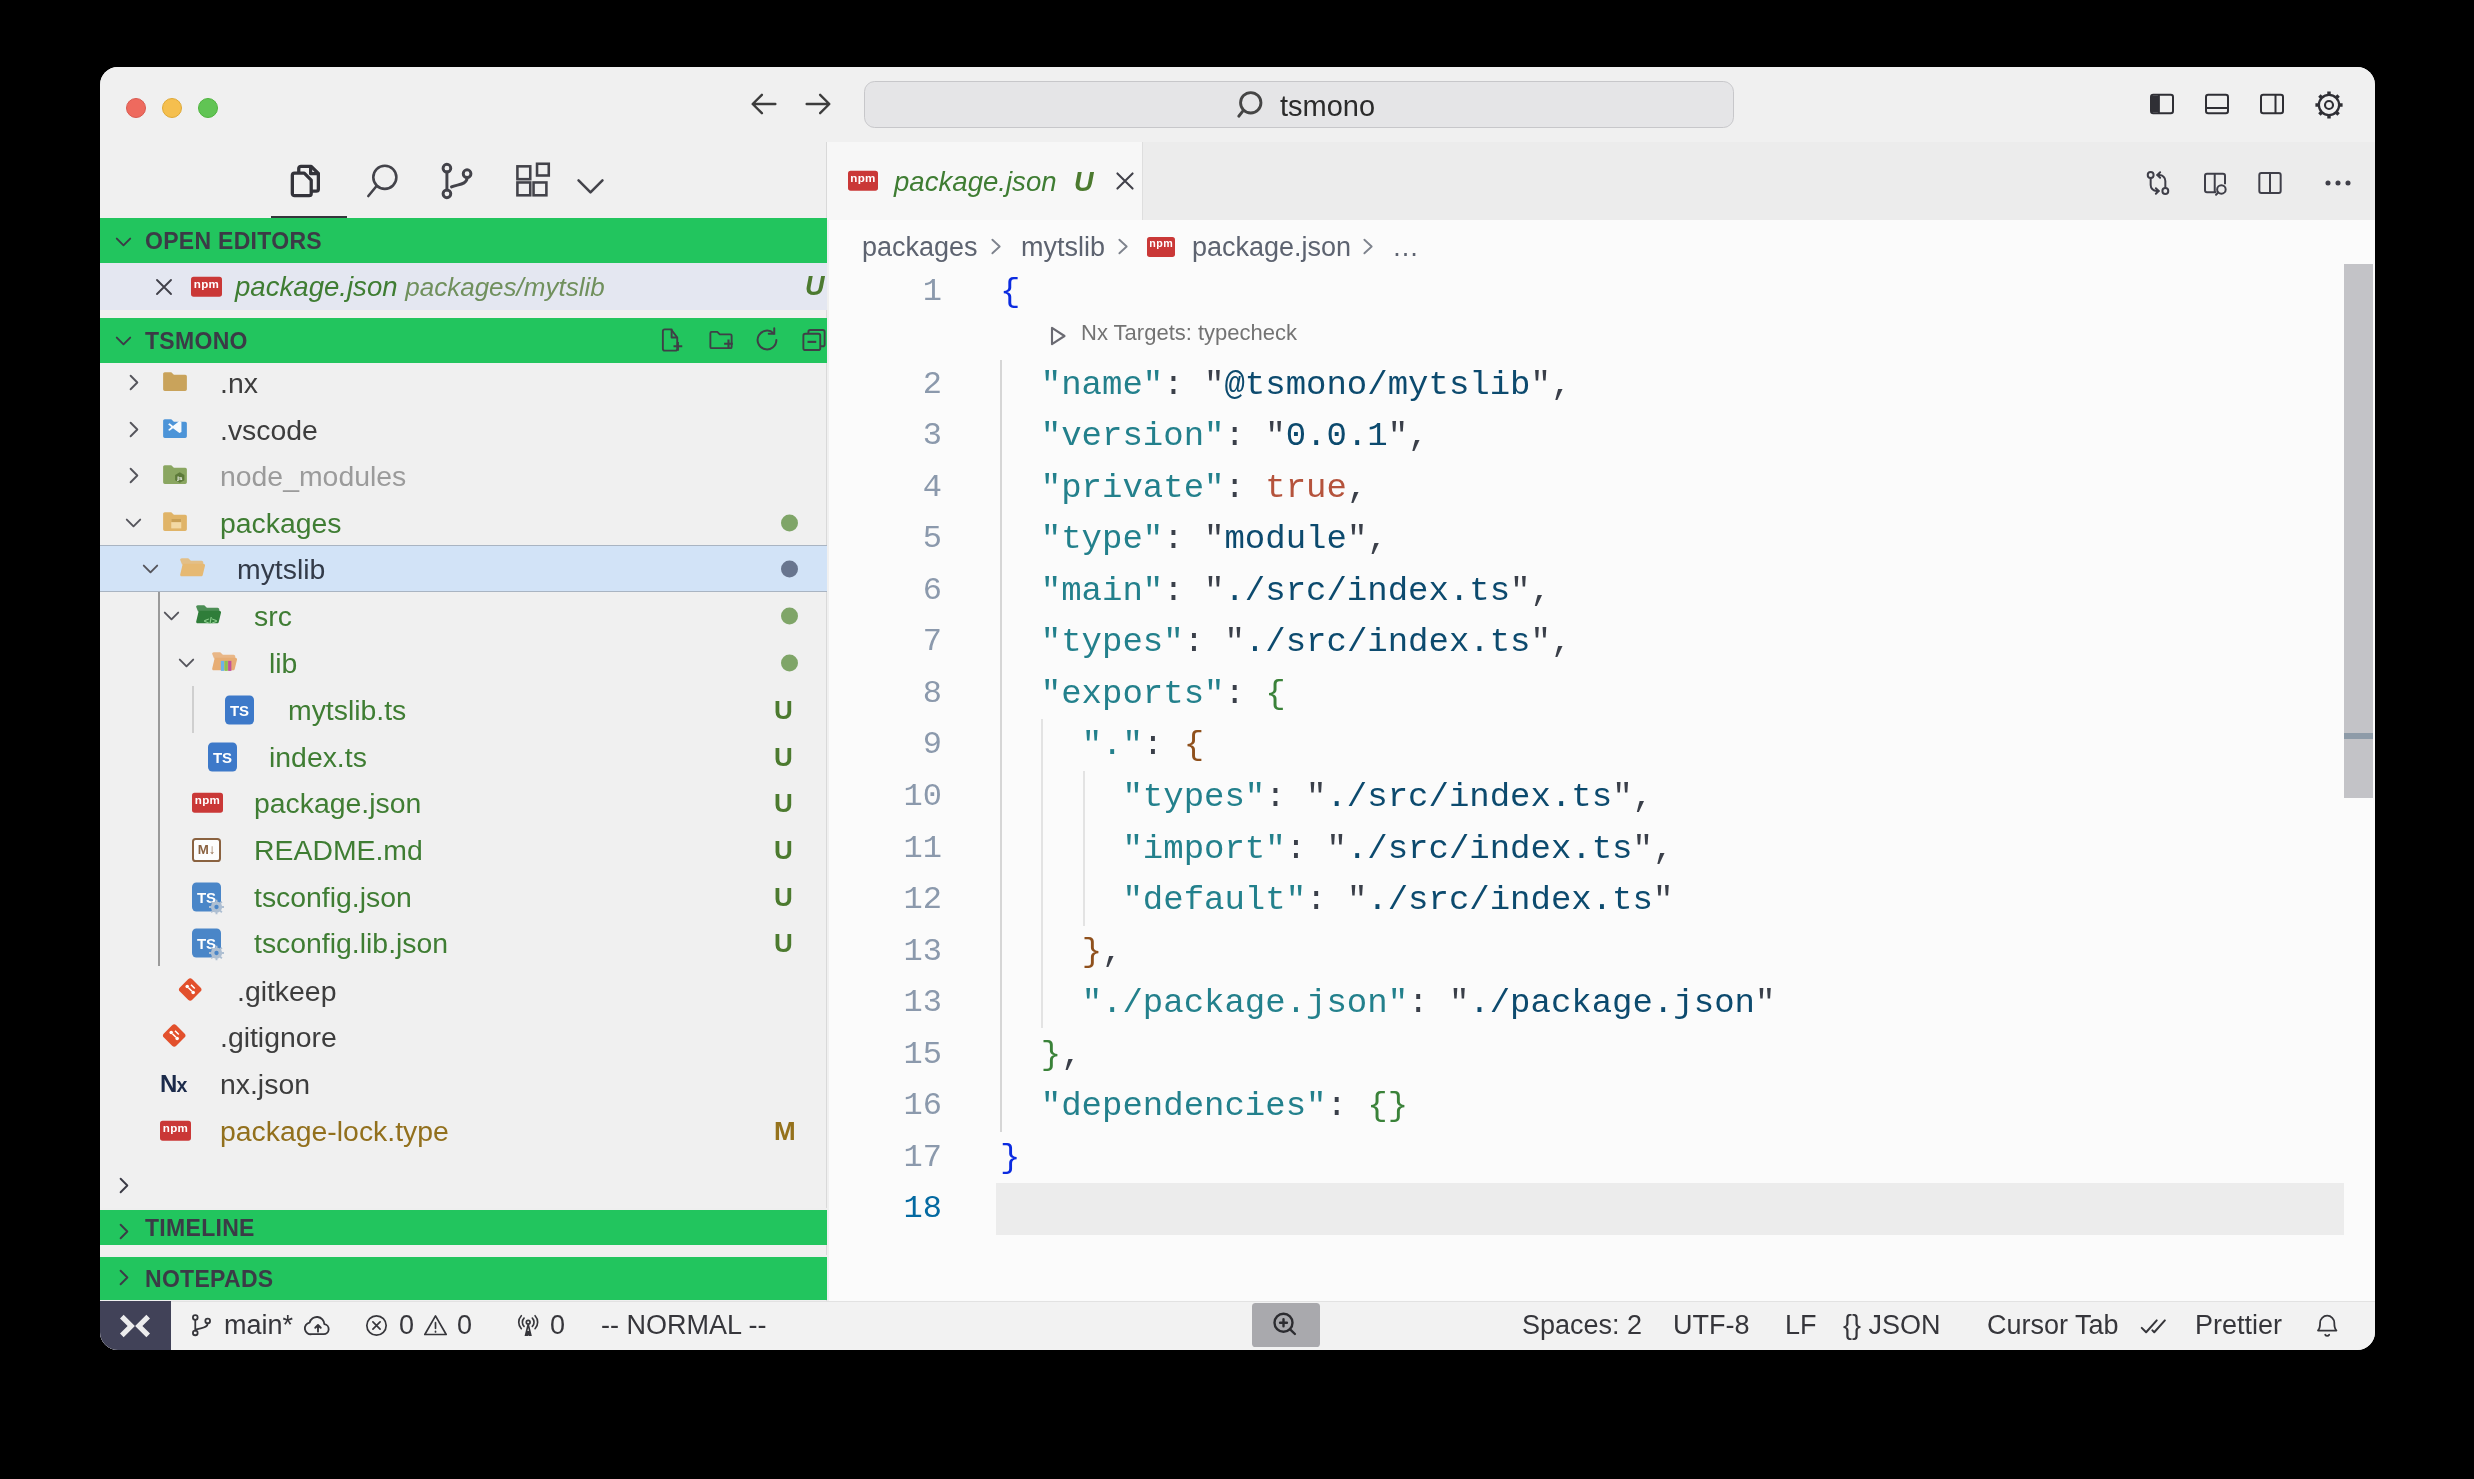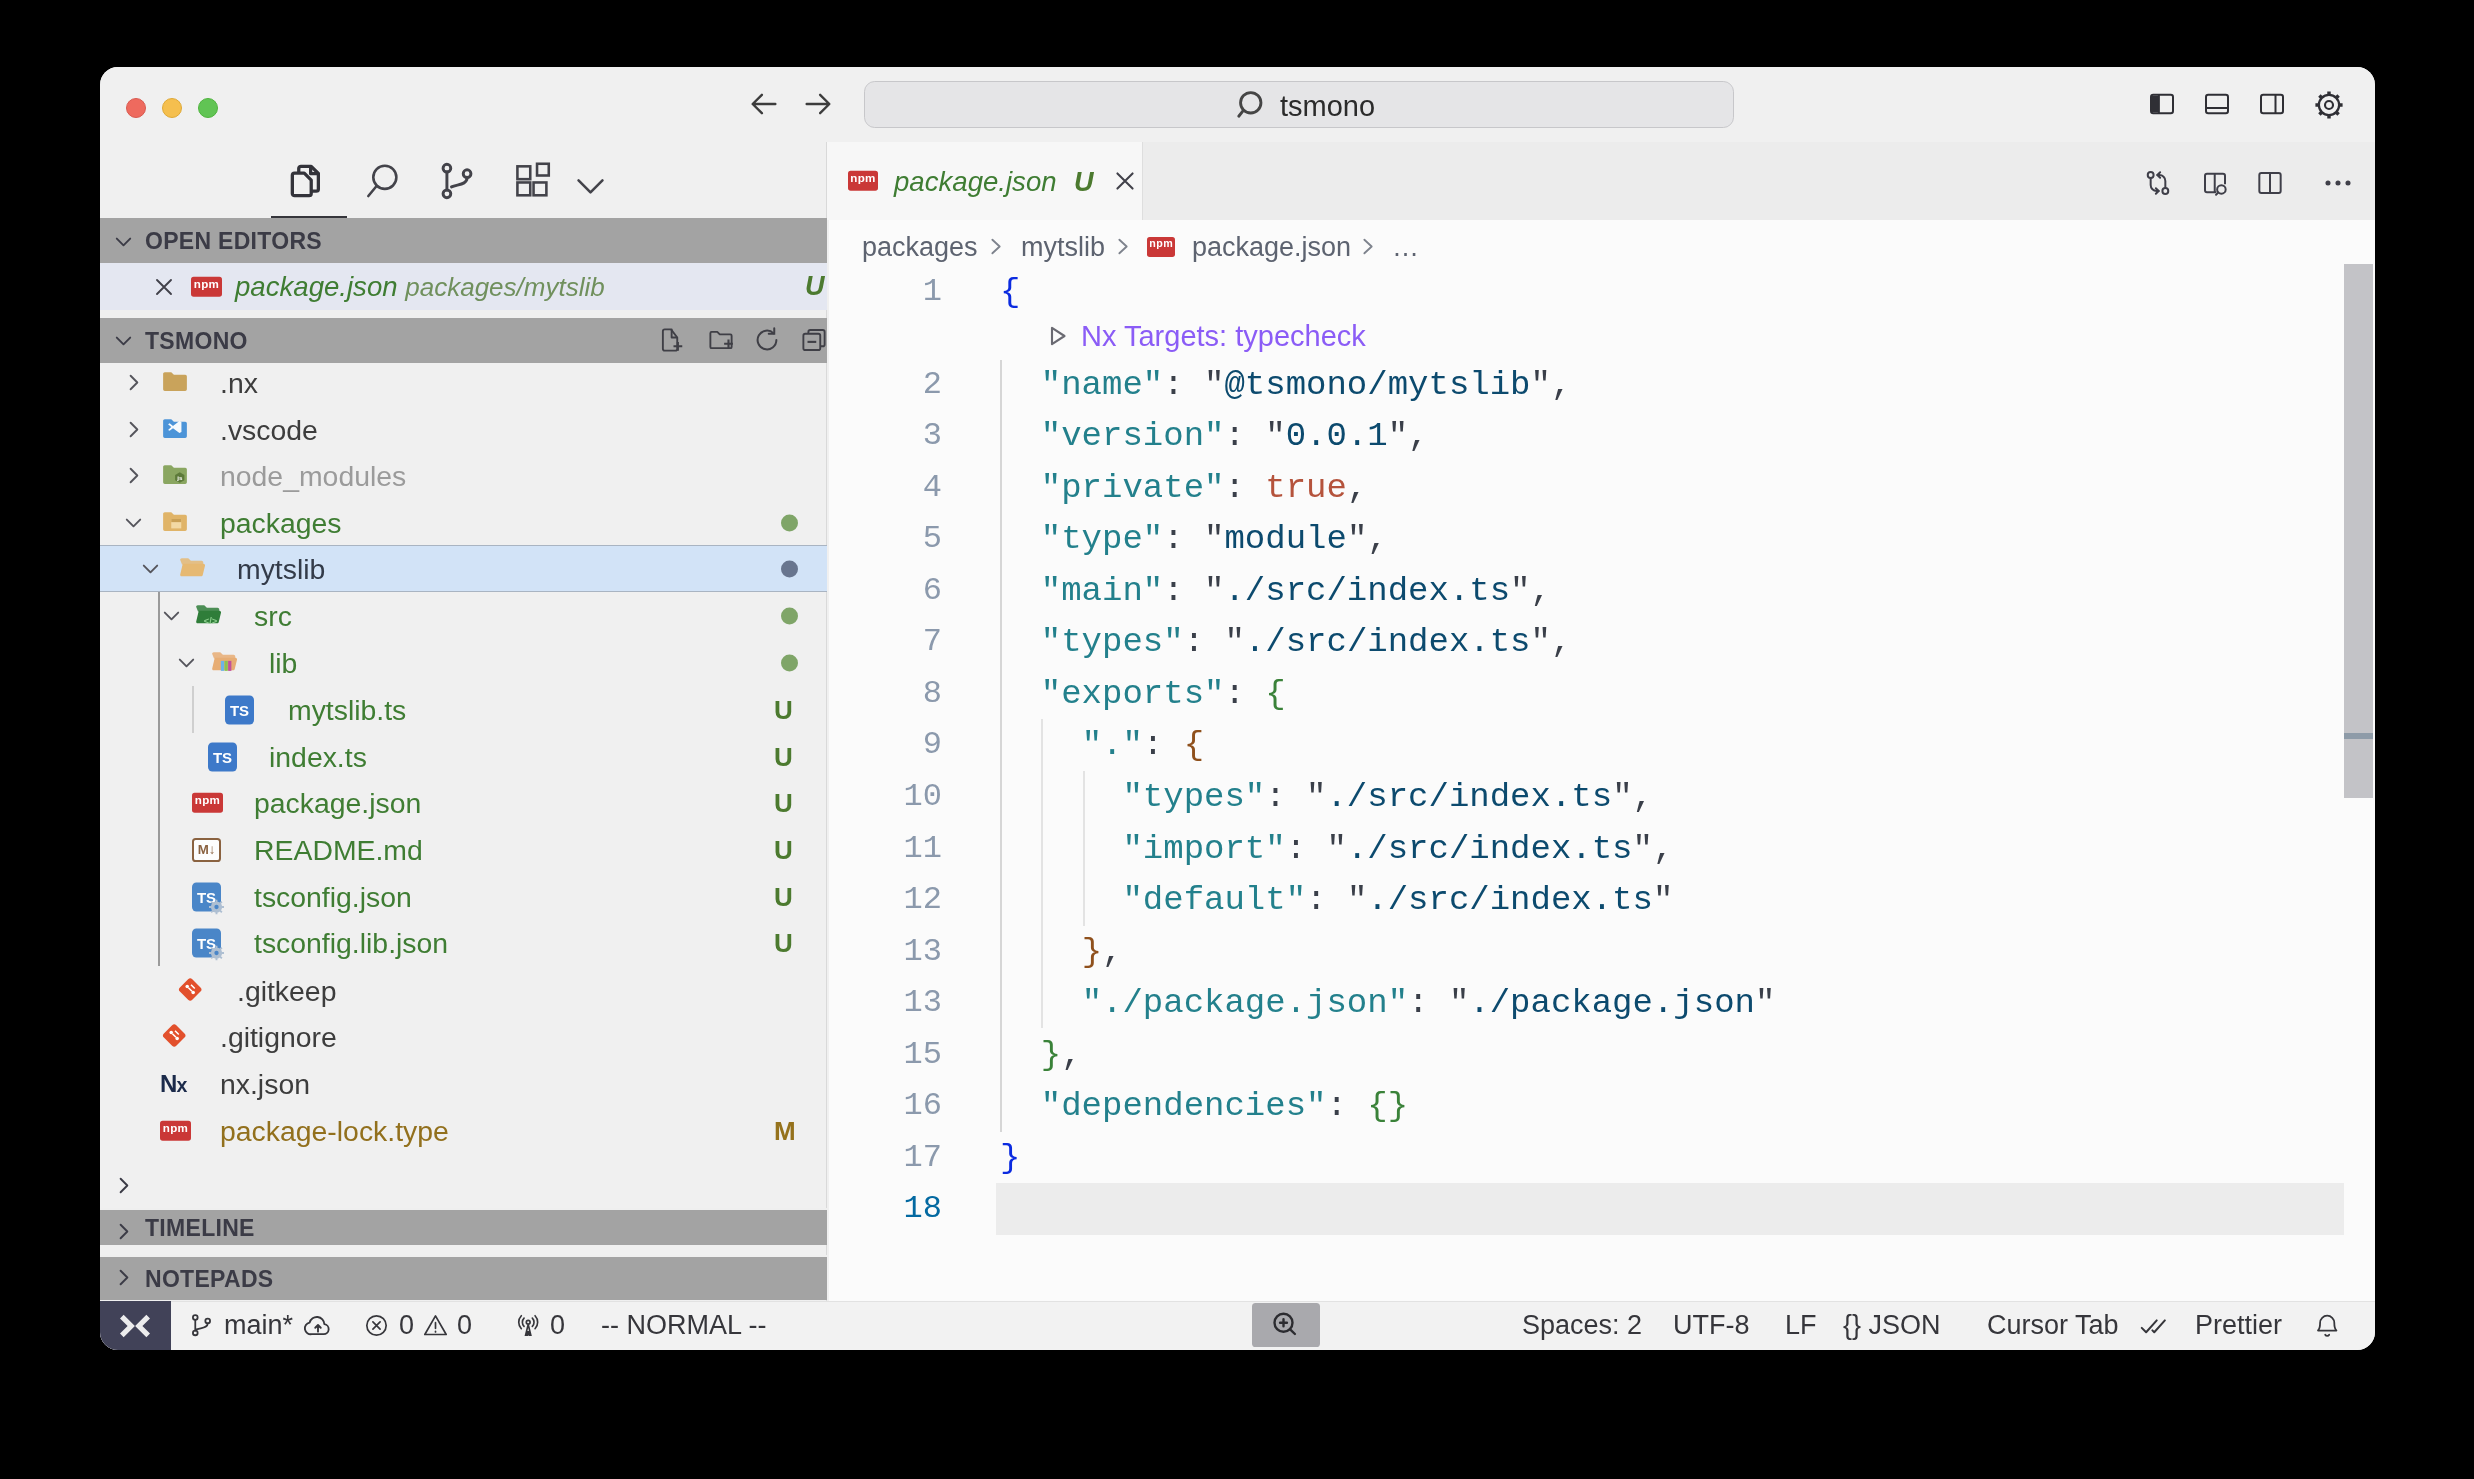--- a/index.html
+++ b/index.html
@@ -1,18 +1,18 @@
 <!DOCTYPE html>
 <html style="font-size:14.2px"><head><meta charset="utf-8"><style>
 *{margin:0;padding:0;box-sizing:border-box}
 html,body{width:2475px;height:1479px;background:#000;font-family:"Liberation Sans",sans-serif;}
 .win{position:absolute;left:100px;top:67px;width:2275px;height:1283px;background:#f0f0f0;border-radius:18px;overflow:hidden;}
 .abs{position:absolute}
 .dot{position:absolute;border-radius:50%}
-.hdr{position:absolute;left:0;width:727px;background:#a3a3a3;color:#3b3b46;font-weight:bold;font-size:23px;letter-spacing:0.3px}
+.hdr{position:absolute;left:0;width:727px;background:#22c55e;color:#3b3b46;font-weight:bold;font-size:23px;letter-spacing:0.3px}
 .hdr span{position:absolute;left:45px;top:50%;transform:translateY(-50%)}
 .row{position:absolute;left:0;width:727px;height:47px}
 .rlabel{position:absolute;top:50%;transform:translateY(-50%);font-size:28.4px;white-space:pre}
 .badge{position:absolute;top:50%;transform:translateY(-50%);font-size:26px;font-weight:600}
 .gdot{position:absolute;width:17px;height:17px;border-radius:50%;top:50%;transform:translateY(-50%)}
 .ticon{position:absolute;top:50%;transform:translateY(-50%)}
 .tsbox{width:29px;height:29px;background:#3d79c9;border-radius:4.4px;color:#fff;font-weight:bold;font-size:15px;display:flex;align-items:center;justify-content:center}
 .npmbox{width:31px;height:20.4px;background:#ca3837;border-radius:2.7px;color:#fff;font-weight:bold;font-size:11.6px;display:flex;justify-content:center;letter-spacing:0.4px}
 .mdbox{width:29px;height:24px;background:#fdfdfd;border:2.2px solid #8a6240;border-radius:3.6px;color:#8a6240;font-weight:bold;font-size:13.3px;display:flex;align-items:center;justify-content:center}
 .code{font-family:"Liberation Mono",monospace;font-size:34px;white-space:pre}
@@ -372,21 +372,21 @@
 <div class="ln" style="top:807px;color:#8b99ac">12</div>
 <div class="ln" style="top:859px;color:#8b99ac">13</div>
 <div class="ln" style="top:910px;color:#8b99ac">13</div>
 <div class="ln" style="top:962px;color:#8b99ac">15</div>
 <div class="ln" style="top:1013px;color:#8b99ac">16</div>
 <div class="ln" style="top:1065px;color:#8b99ac">17</div>
 <div class="ln" style="top:1116px;color:#0369a1">18</div>
 <svg class="abs" style="left:942px;top:254px" width="30" height="30" viewBox="0 0 24 24" fill="none" stroke="#6a6a72" stroke-width="1.7" stroke-linejoin="round">
       <path d="M8 5.5v13l10-6.5z"></path>
     </svg>
-<div class="abs" style="left:981px;top:253px;font-size:29px;color:#8b5cf6">Nx Targets: typecheck</div>
+<div class="abs" style="left:981px;top:253px;font-size:22px;color:#737373">Nx Targets: typecheck</div>
 <div class="abs code cl" style="top:199px"><span class="b1">{</span></div>
 <div class="abs code cl" style="top:292px">  <span class="k">"name"</span><span class="p">:</span> <span class="p">"</span><span class="s">@tsmono/mytslib</span><span class="p">"</span><span class="p">,</span></div>
 <div class="abs code cl" style="top:343px">  <span class="k">"version"</span><span class="p">:</span> <span class="p">"</span><span class="s">0.0.1</span><span class="p">"</span><span class="p">,</span></div>
 <div class="abs code cl" style="top:395px">  <span class="k">"private"</span><span class="p">:</span> <span class="t">true</span><span class="p">,</span></div>
 <div class="abs code cl" style="top:446px">  <span class="k">"type"</span><span class="p">:</span> <span class="p">"</span><span class="s">module</span><span class="p">"</span><span class="p">,</span></div>
 <div class="abs code cl" style="top:498px">  <span class="k">"main"</span><span class="p">:</span> <span class="p">"</span><span class="s">./src/index.ts</span><span class="p">"</span><span class="p">,</span></div>
 <div class="abs code cl" style="top:549px">  <span class="k">"types"</span><span class="p">:</span> <span class="p">"</span><span class="s">./src/index.ts</span><span class="p">"</span><span class="p">,</span></div>
 <div class="abs code cl" style="top:601px">  <span class="k">"exports"</span><span class="p">:</span> <span class="b2">{</span></div>
 <div class="abs code cl" style="top:652px">    <span class="k">"."</span><span class="p">:</span> <span class="b3">{</span></div>
 <div class="abs code cl" style="top:704px">      <span class="k">"types"</span><span class="p">:</span> <span class="p">"</span><span class="s">./src/index.ts</span><span class="p">"</span><span class="p">,</span></div>

